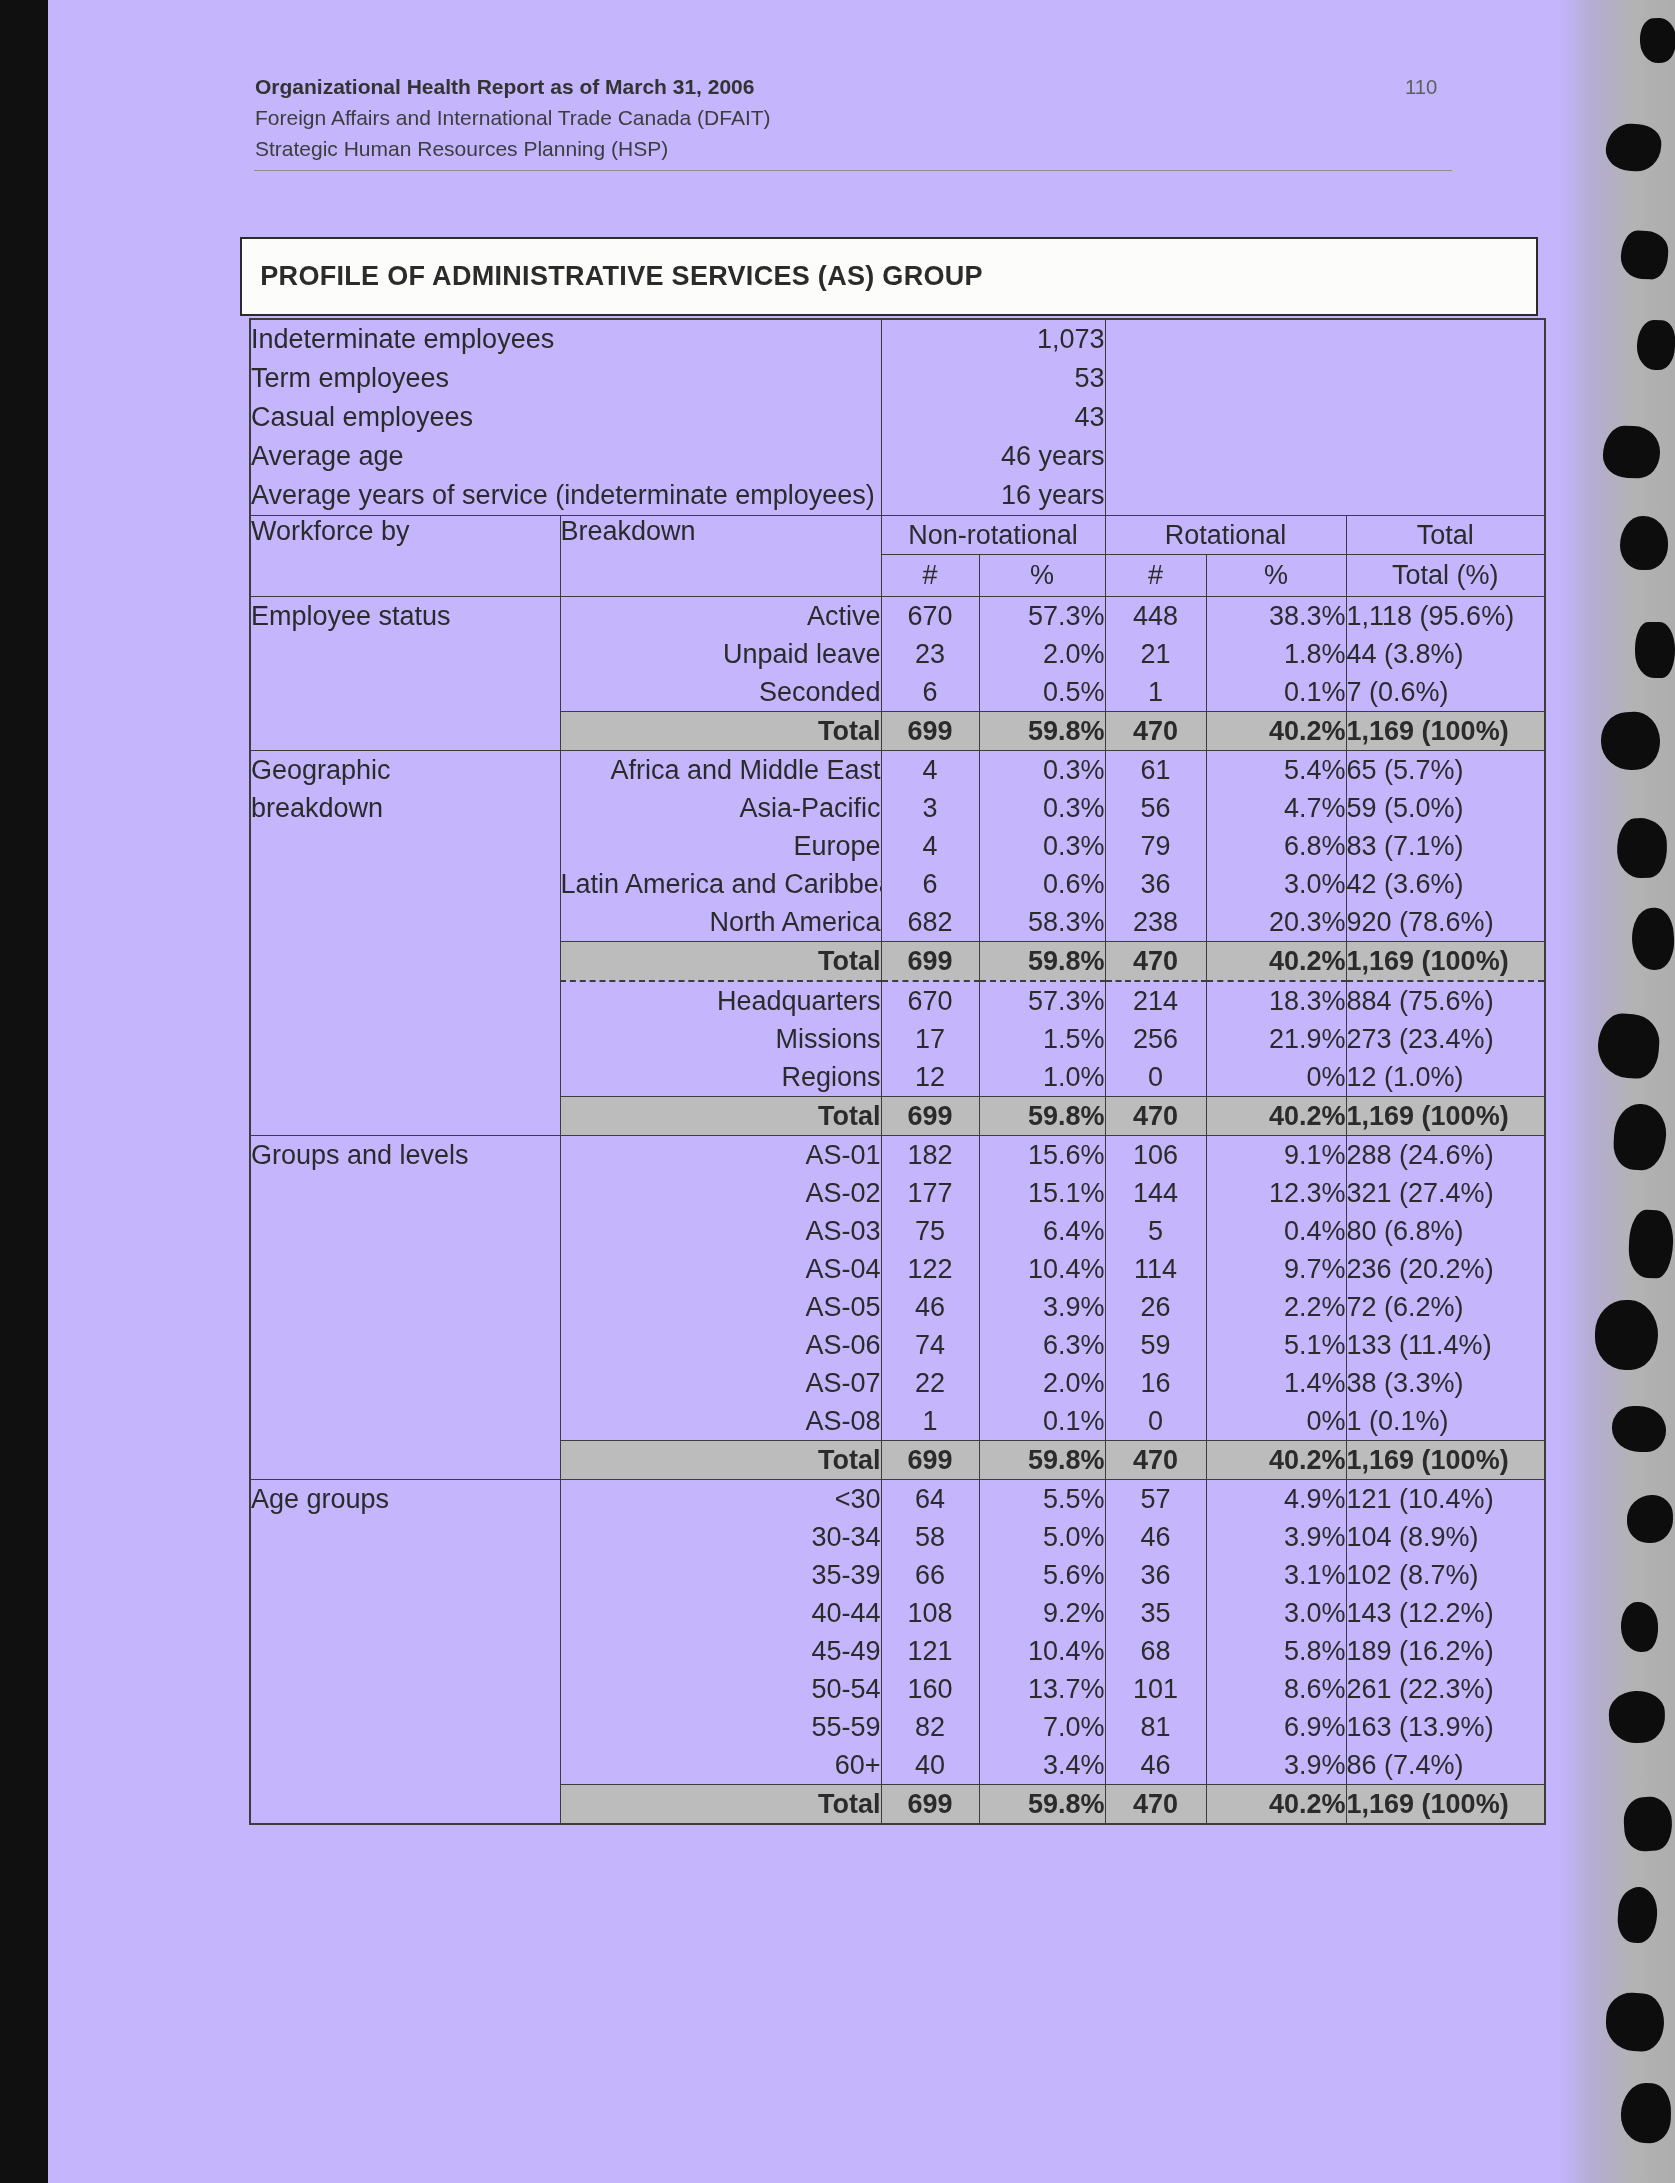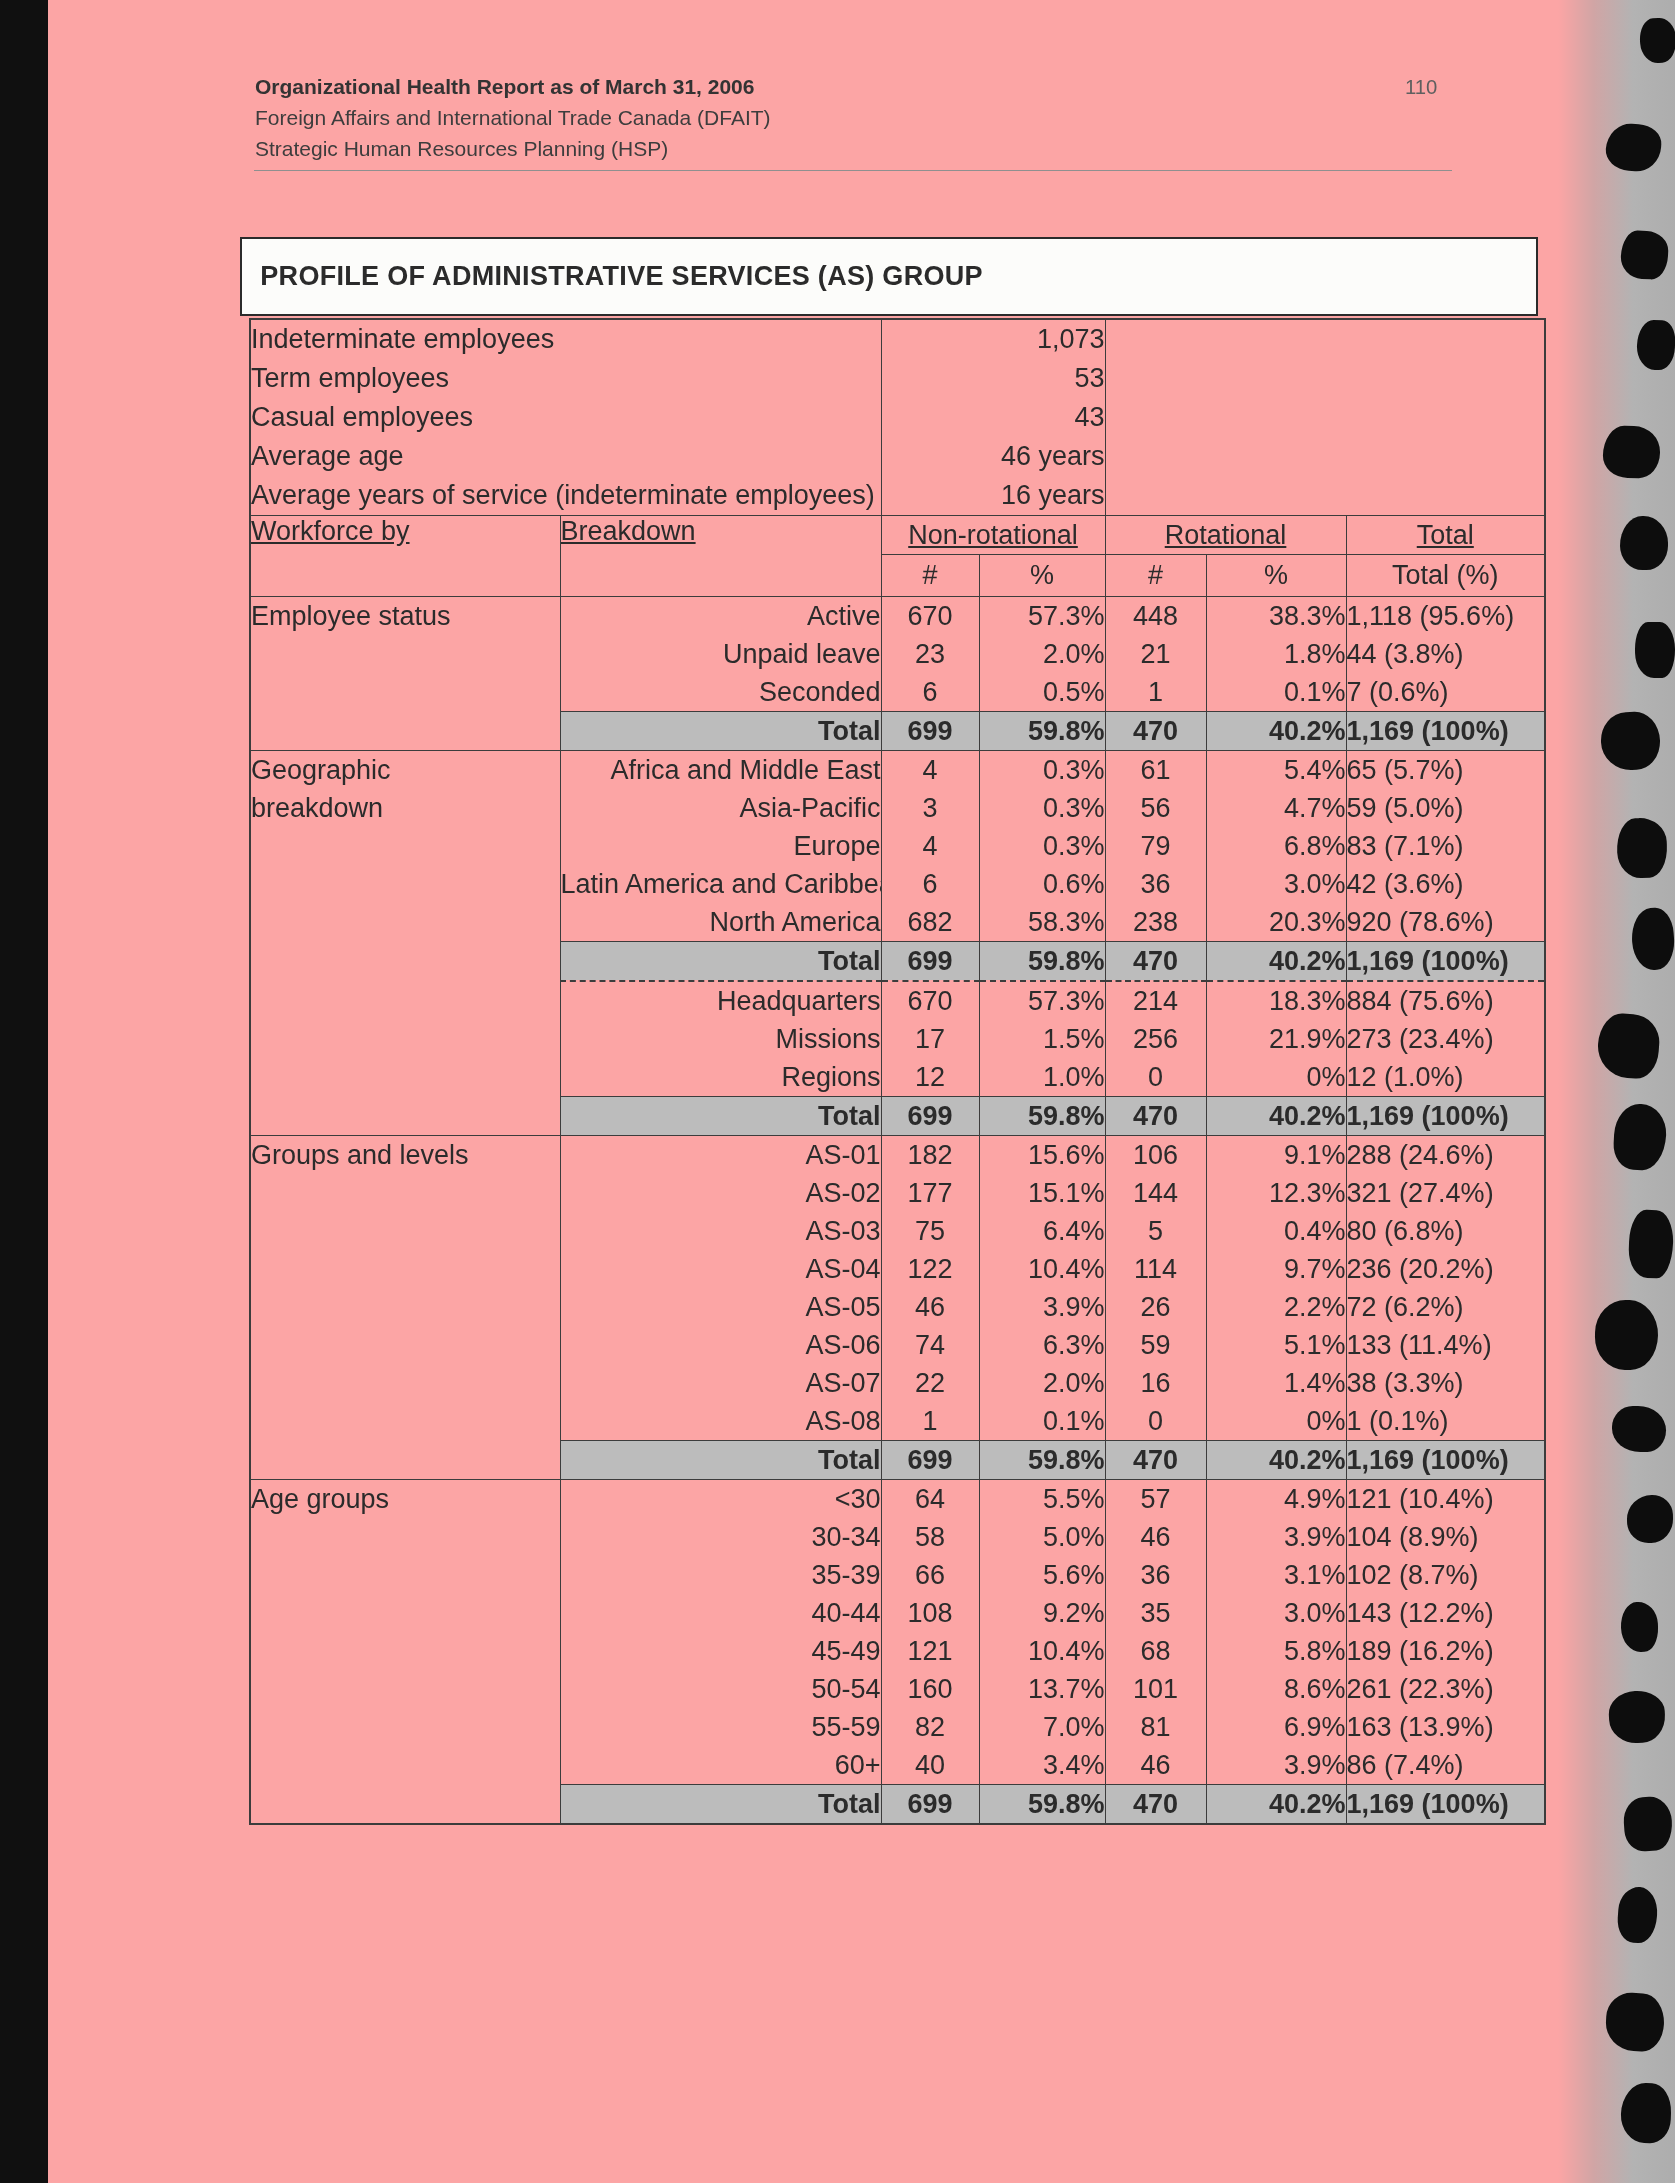--- a/index.html
+++ b/index.html
@@ -4,21 +4,21 @@
 <style>
   :root{
     --line:#3c3c3c;
     --text:#2b2b2b;
     --totalbg:#bcbcbc;
   }
   html,body{margin:0;padding:0;background:#9e9e9e;}
   .canvas{
     position:relative;
     width:1676px;height:2183px;
-    background:#fca5a5;
+    background:#c4b5fd;
     overflow:hidden;
     font-family:"Liberation Sans","DejaVu Sans",sans-serif;
     color:var(--text);
   }
   
   .left-strip{
     position:absolute;left:0;top:0;width:48px;height:100%;
     background:#101010;
   }
   .binding-area{
@@ -48,21 +48,21 @@
     border-collapse:collapse;table-layout:fixed;
     font-size:27px;color:var(--text);
     border:2px solid var(--line);
   }
   .grid td,.grid th{padding:0;font-weight:normal;overflow:hidden;white-space:nowrap;}
   
   .summary-row td{height:39px;}
   .sum-label{text-align:left;padding-left:9.2px;}
   .sum-value{text-align:right;border-left:1.3px solid var(--line);border-right:1.3px solid var(--line);}
   
-  .head-row-1 th{height:38px;border-top:1.3px solid var(--line);text-decoration:underline;}
+  .head-row-1 th{height:38px;border-top:1.3px solid var(--line);}
   .h-wf,.h-bd{text-align:left;vertical-align:top;padding:9.2px 0 0 9.2px;}
   .h-nonrot,.h-rot,.h-total{text-align:center;vertical-align:middle;}
   .h-bd,.h-nonrot,.h-rot,.h-total{border-left:1.3px solid var(--line);}
   .h-nonrot,.h-rot,.h-total{border-bottom:1.3px solid var(--line);}
   .head-row-2 th{height:41px;text-align:center;border-left:1.3px solid var(--line);}
   
   #table-body td{height:38px;}
   .wf-cell{text-align:left;vertical-align:top;padding-left:9.2px;line-height:38px;}
   .c-breakdown{text-align:right;padding-left:10.5px;border-left:1.3px solid var(--line);}
   .c-nrnum,.c-rotnum{text-align:center;border-left:1.3px solid var(--line);}

